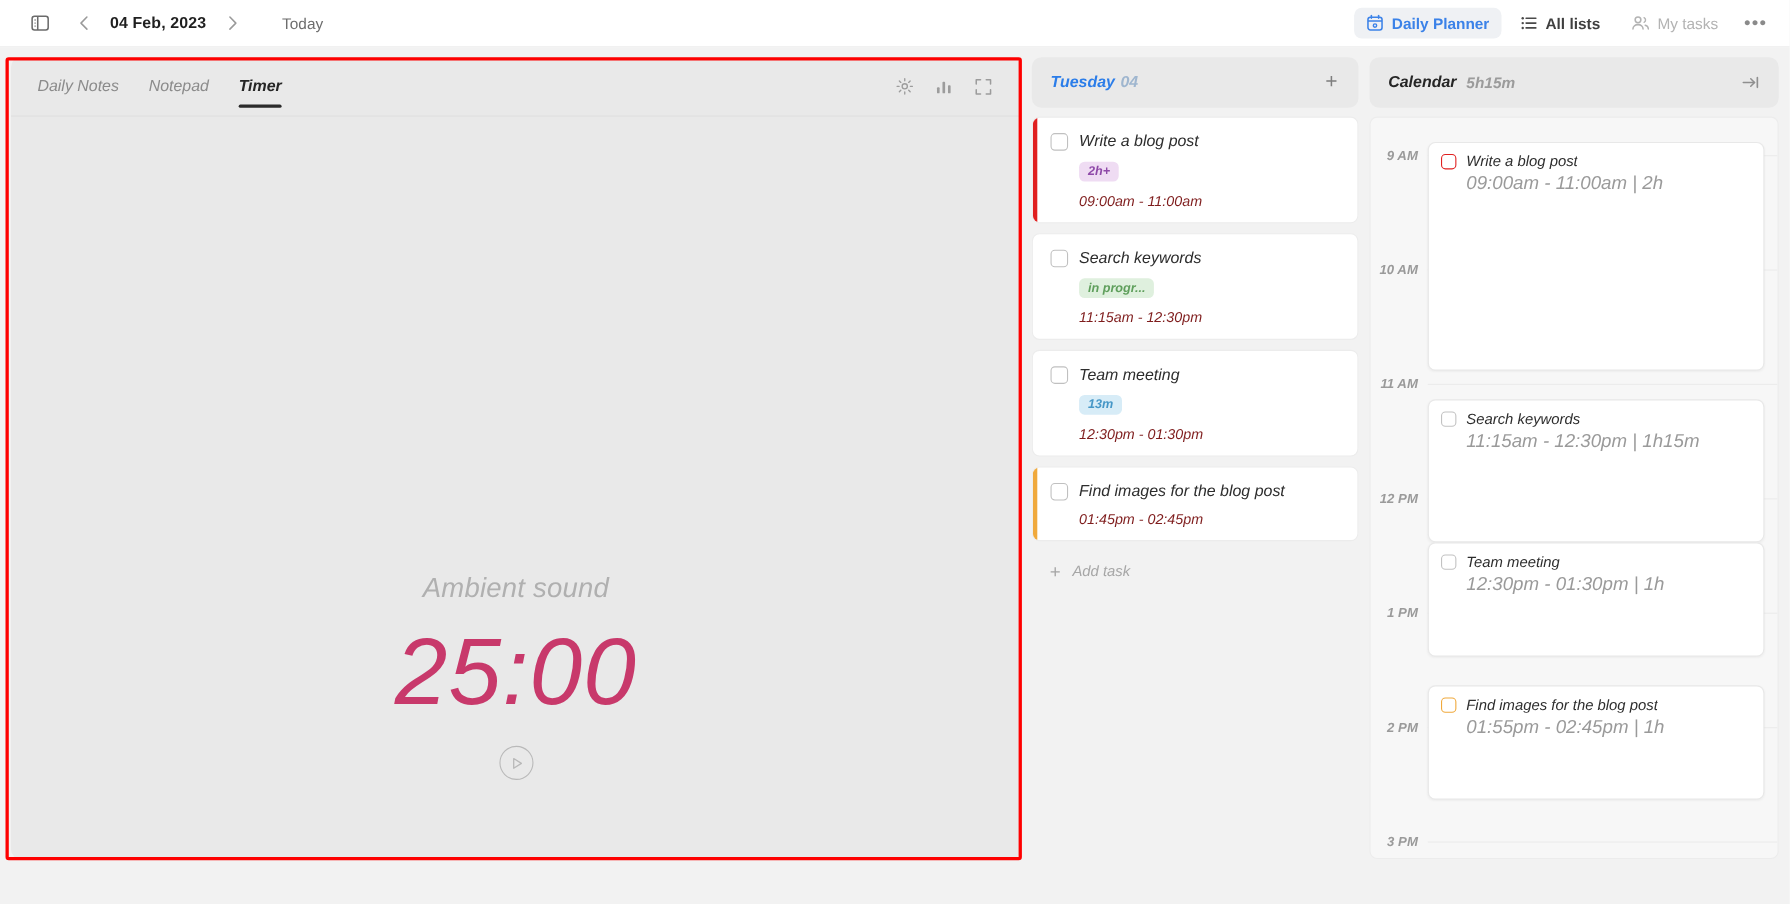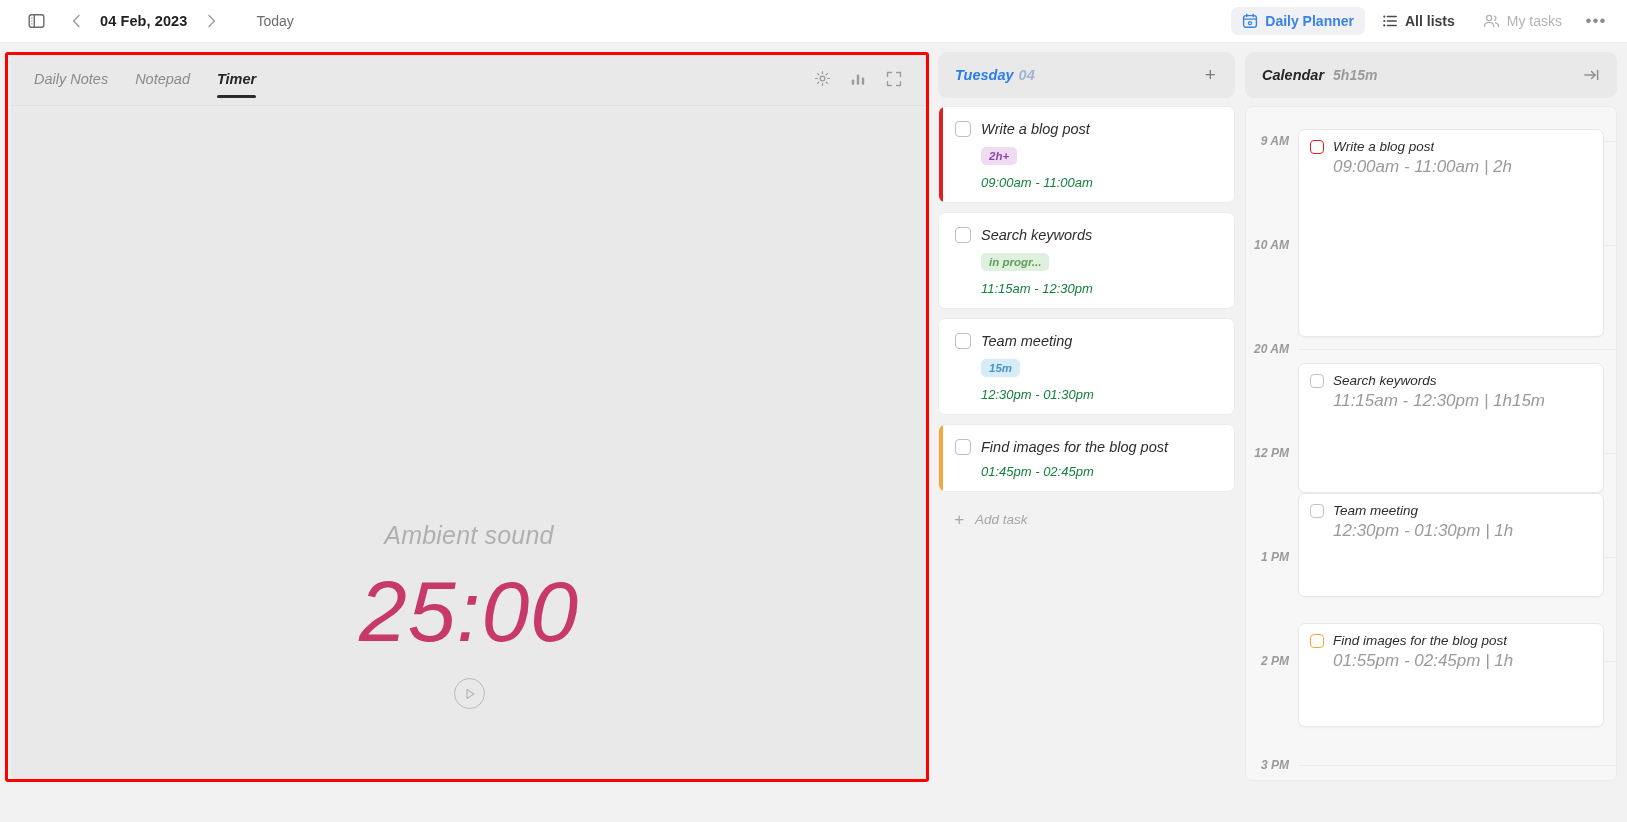--- a/index.html
+++ b/index.html
@@ -309,21 +309,21 @@
     padding: 3px 8px;
     border-radius: 5px;
     white-space: nowrap;
   }
   .tag.purple { background: #efdcf3; color: #8e49a8; }
   .tag.green  { background: #dff0de; color: #5f9f5c; }
   .tag.blue   { background: #d7ecf7; color: #4697c7; }
   .task-time {
     margin: 10px 0 0 26px;
     font-size: 13px;
-    color: #15803d;
+    color: #7f1d1d;
     white-space: nowrap;
   }
   .task-time.tight { margin-top: 7px; }
   .add-task {
     display: flex;
     align-items: center;
     gap: 11px;
     padding: 10px 0 0 16px;
     font-size: 13.5px;
     color: #a6a6a6;
@@ -584,21 +584,21 @@
           </div>
           <span class="tag green">in progr...</span>
           <div class="task-time">11:15am - 12:30pm</div>
         </div>
 
         <div class="task-card">
           <div class="task-row">
             <span class="checkbox"></span>
             <span class="task-title">Team meeting</span>
           </div>
-          <span class="tag blue">15m</span>
+          <span class="tag blue">13m</span>
           <div class="task-time">12:30pm - 01:30pm</div>
         </div>
 
         <div class="task-card">
           <span class="accent" style="background:#f0a93c"></span>
           <div class="task-row">
             <span class="checkbox"></span>
             <span class="task-title">Find images for the blog post</span>
           </div>
           <div class="task-time tight">01:45pm - 02:45pm</div>
@@ -628,21 +628,21 @@
 
         <div class="hour-row" style="top:34px">
           <span class="hour-label">9 AM</span>
           <span class="hour-line"></span>
         </div>
         <div class="hour-row" style="top:138px">
           <span class="hour-label">10 AM</span>
           <span class="hour-line"></span>
         </div>
         <div class="hour-row" style="top:242px">
-          <span class="hour-label">20 AM</span>
+          <span class="hour-label">11 AM</span>
           <span class="hour-line"></span>
         </div>
         <div class="hour-row" style="top:346px">
           <span class="hour-label">12 PM</span>
           <span class="hour-line"></span>
         </div>
         <div class="hour-row" style="top:450px">
           <span class="hour-label">1 PM</span>
           <span class="hour-line"></span>
         </div>

